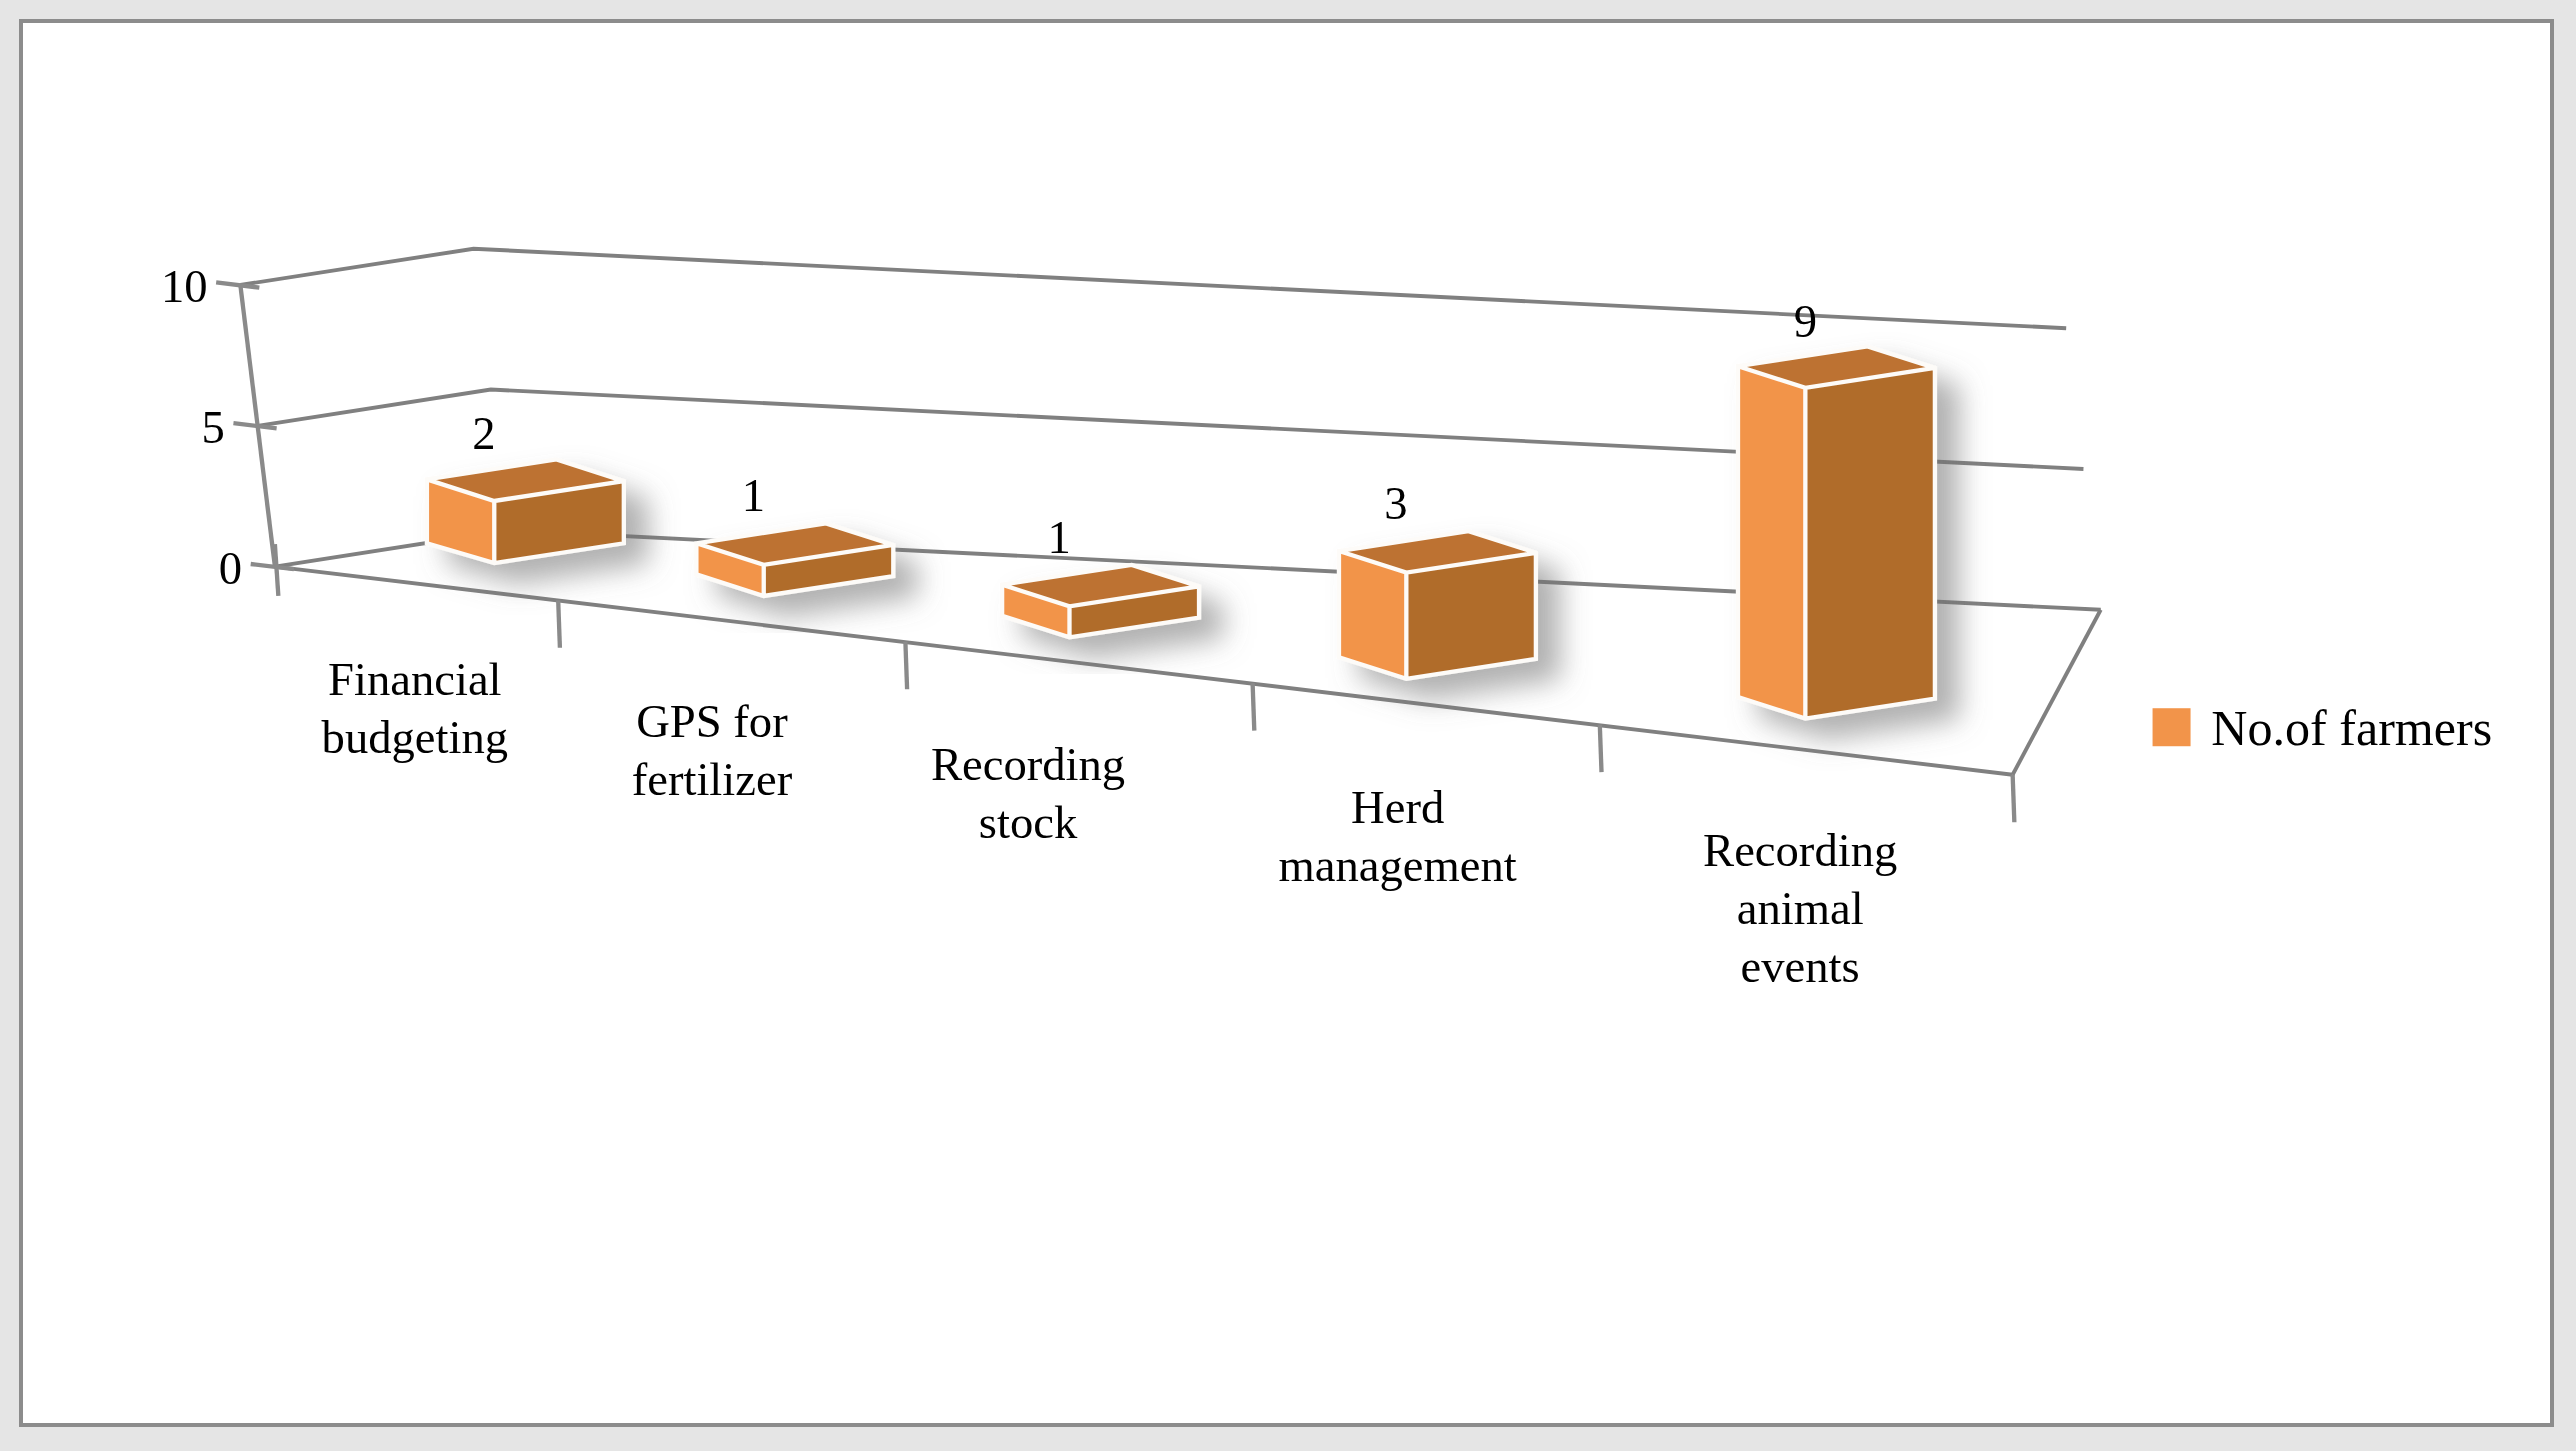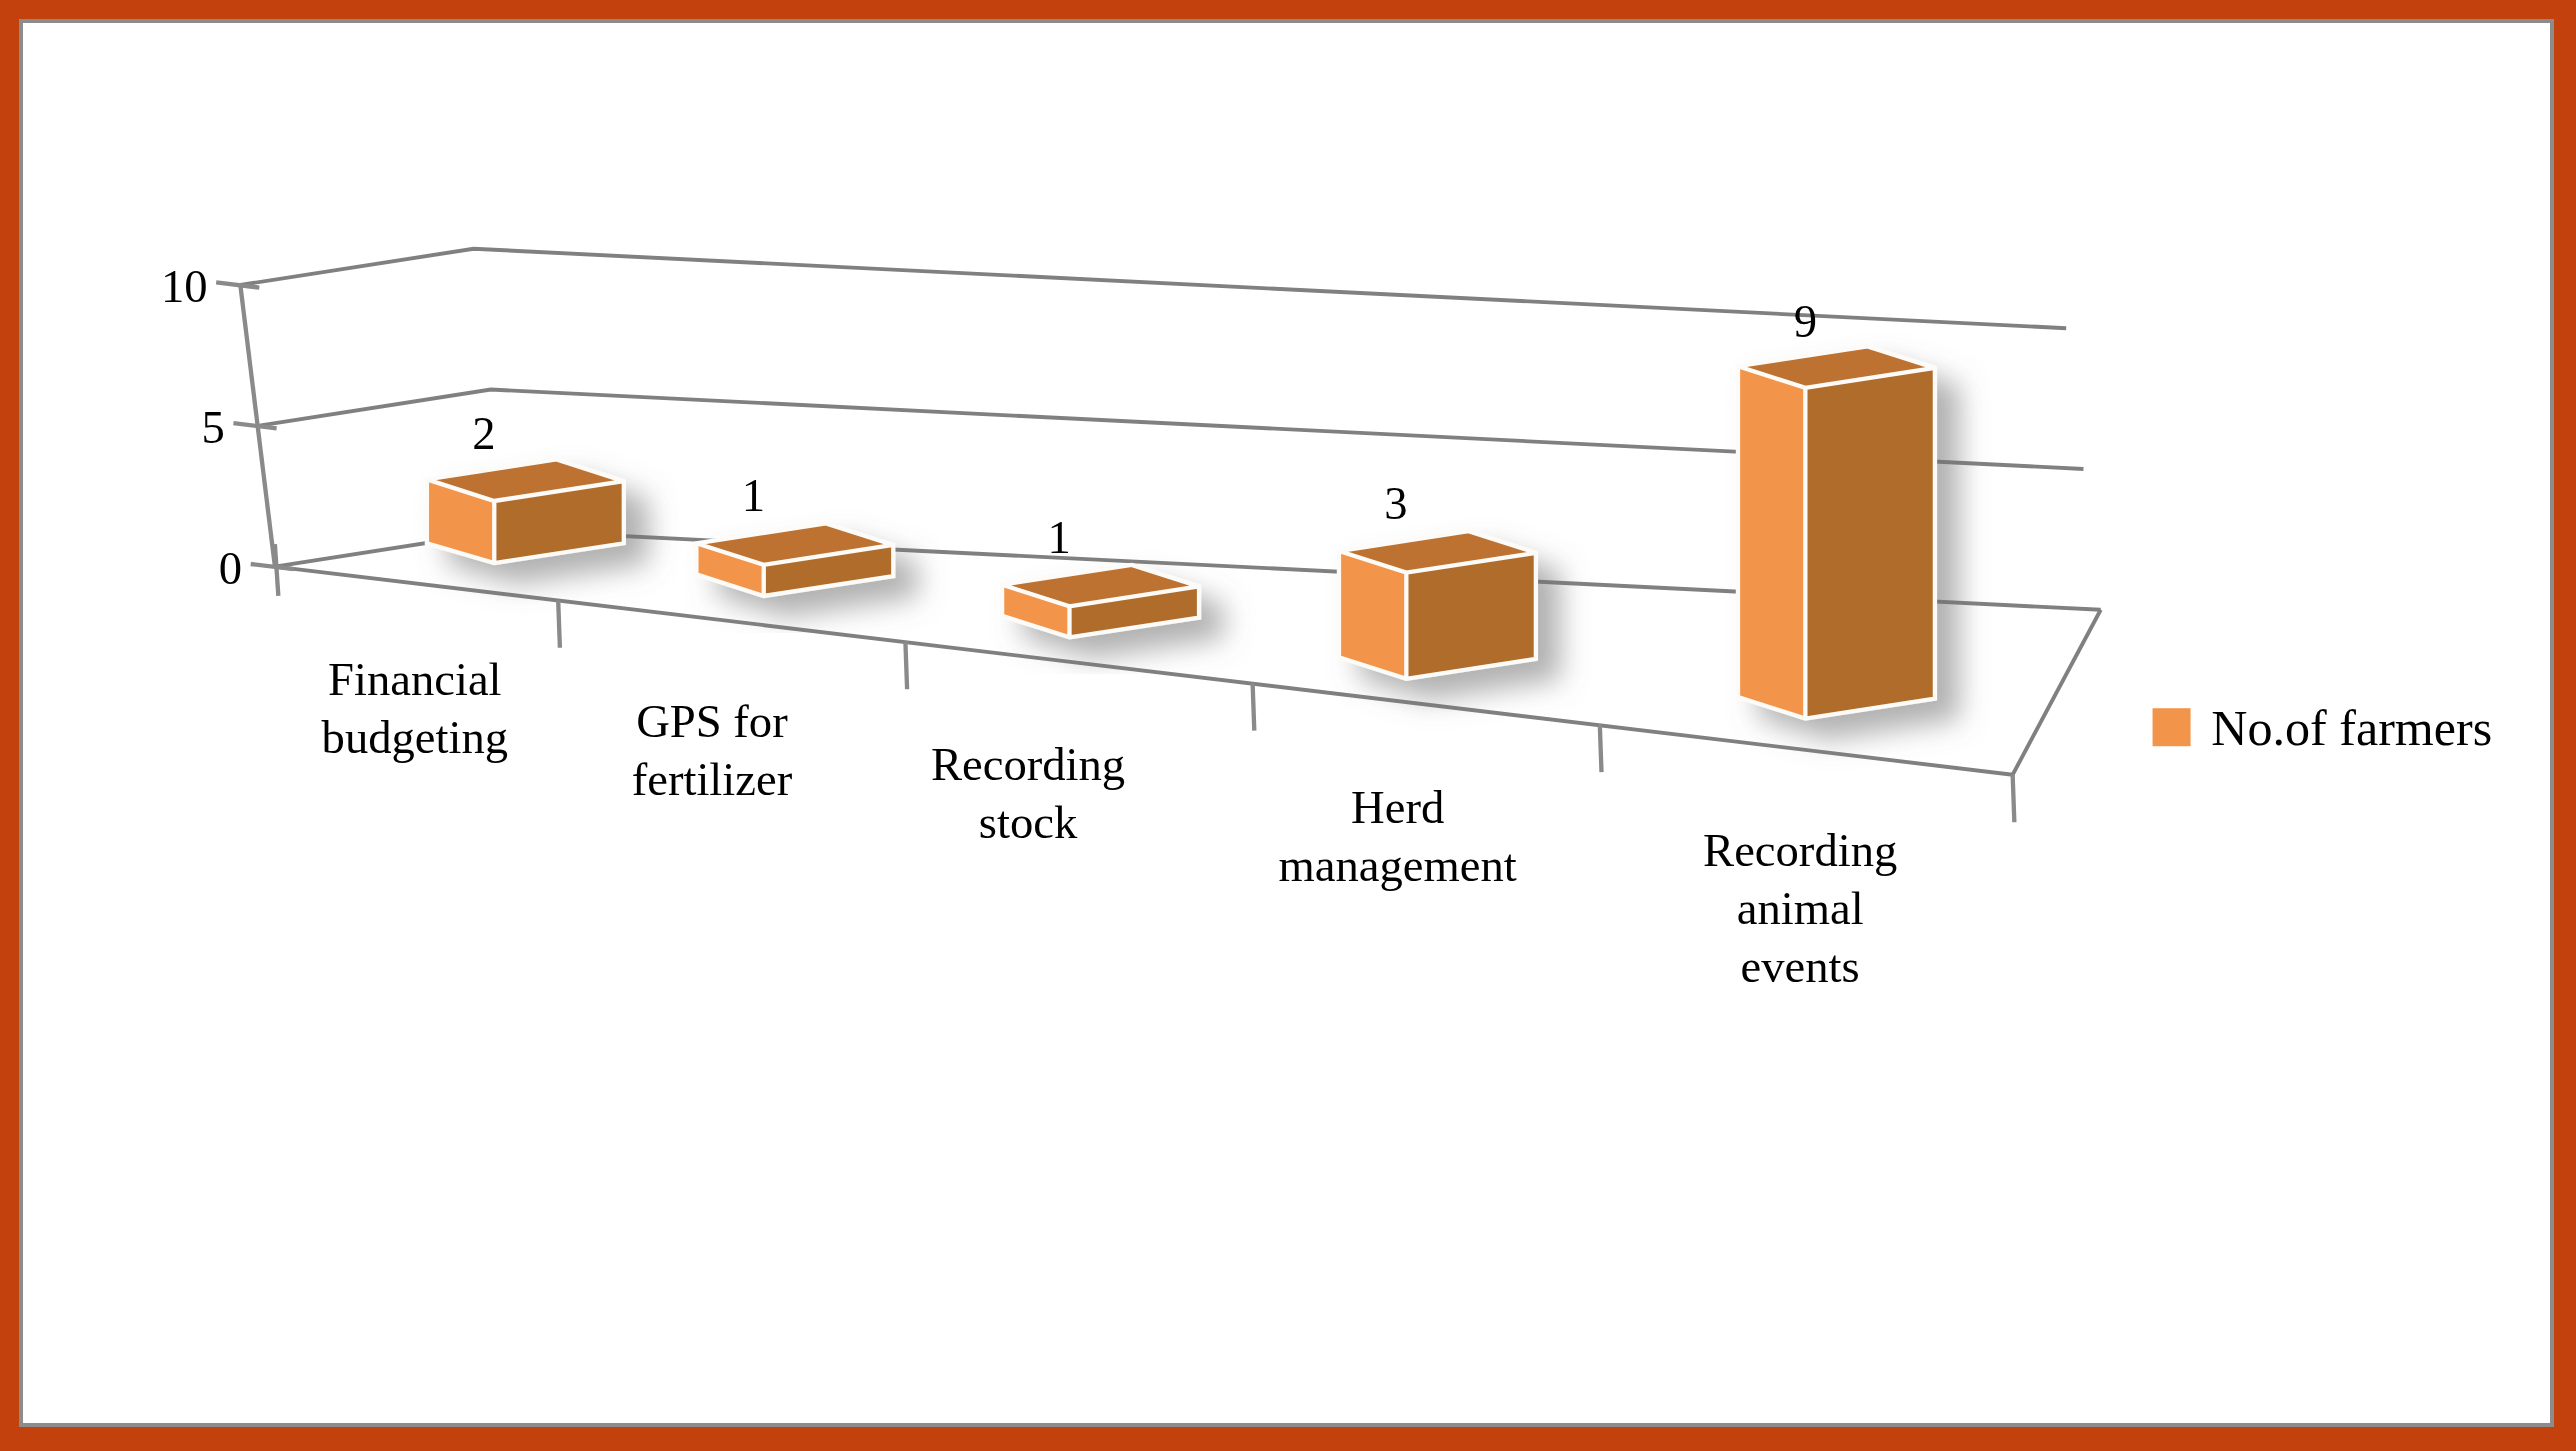--- a/index.html
+++ b/index.html
@@ -4,21 +4,21 @@
 <style>
   html, body {
     margin: 0;
     padding: 0;
     background: #ffffff;
   }
   #page {
     position: relative;
     width: 2576px;
     height: 1451px;
-    background: #c2410c;
+    background: #e5e5e5;
     font-family: "Liberation Serif", "DejaVu Serif", serif;
     overflow: hidden;
   }
   #frame-border {
     position: absolute;
     left: 19px;
     top: 19px;
     width: 2535px;
     height: 1408px;
     border: 4.3px solid #8c8c8c;

